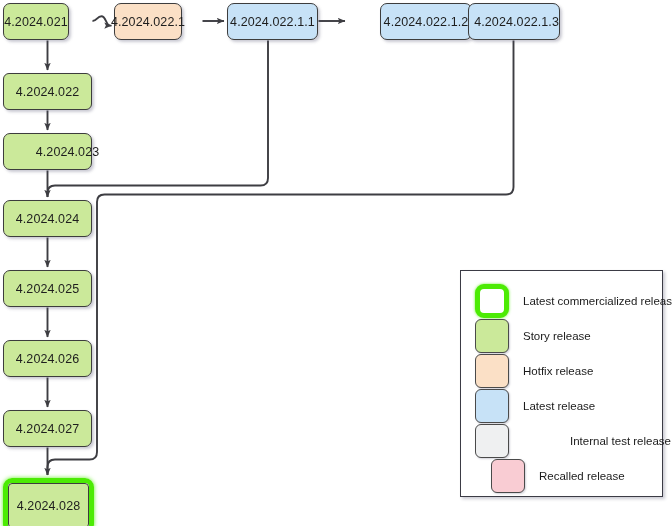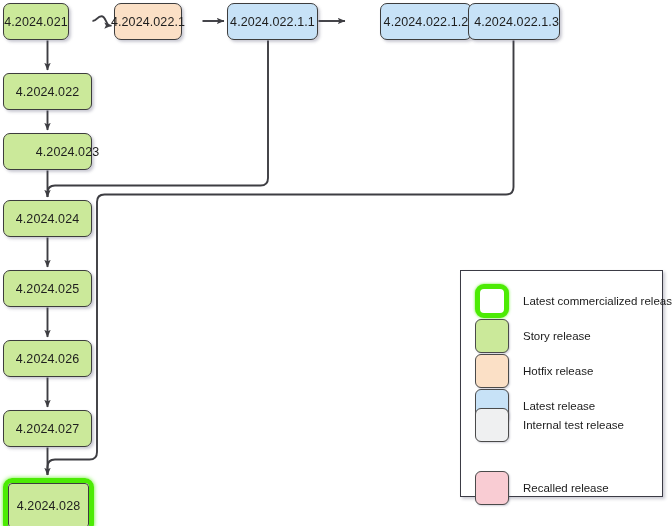--- a/index.html
+++ b/index.html
@@ -195,23 +195,23 @@
       <span class="leg-label">Story release</span>
     </div>
     <div class="leg-row" style="top:83px;">
       <span class="sw hotfix"></span>
       <span class="leg-label">Hotfix release</span>
     </div>
     <div class="leg-row" style="top:118px;">
       <span class="sw rapid"></span>
       <span class="leg-label">Latest release</span>
     </div>
-    <div class="leg-row" style="top:137px;">
+    <div class="leg-row" style="top:153px;gap:47px;">
       <span class="sw internal"></span>
       <span class="leg-label">Internal test release</span>
     </div>
-    <div class="leg-row" style="top:200px;">
+    <div class="leg-row" style="top:188px;margin-left:16px;">
       <span class="sw recalled"></span>
       <span class="leg-label">Recalled release</span>
     </div>
   </div>
 
 </div>
 
 </body></html>

